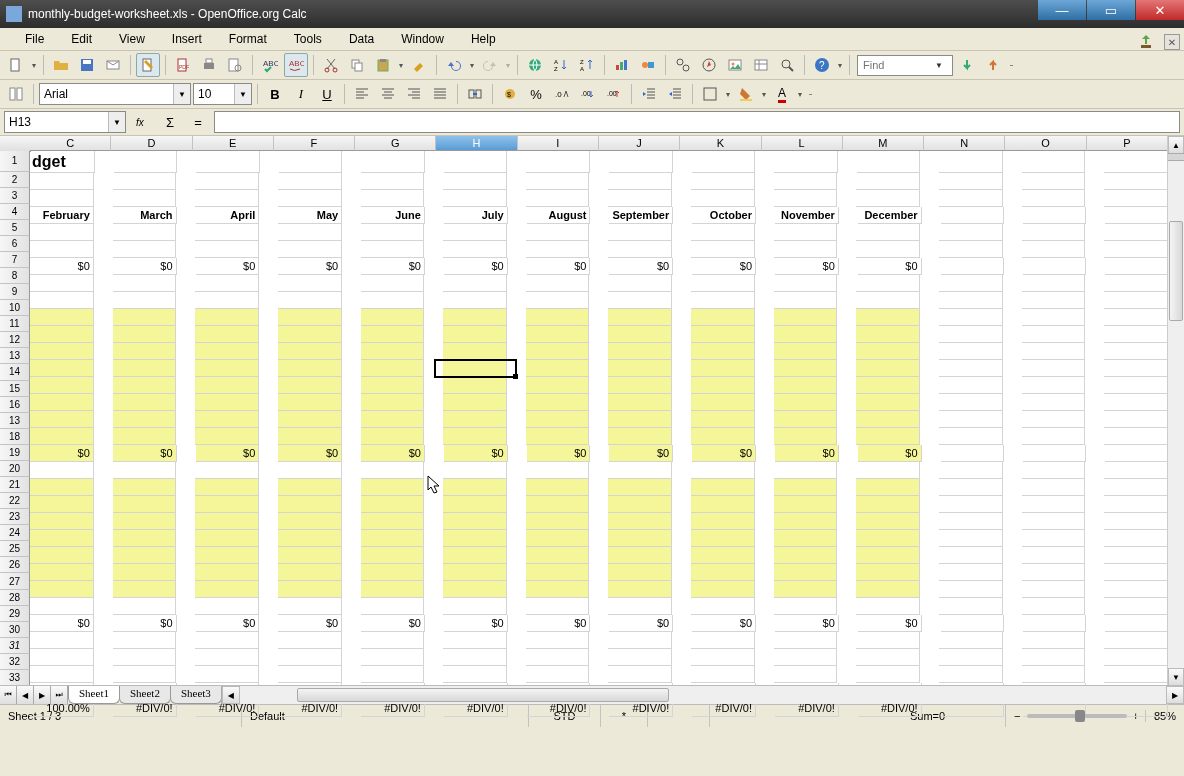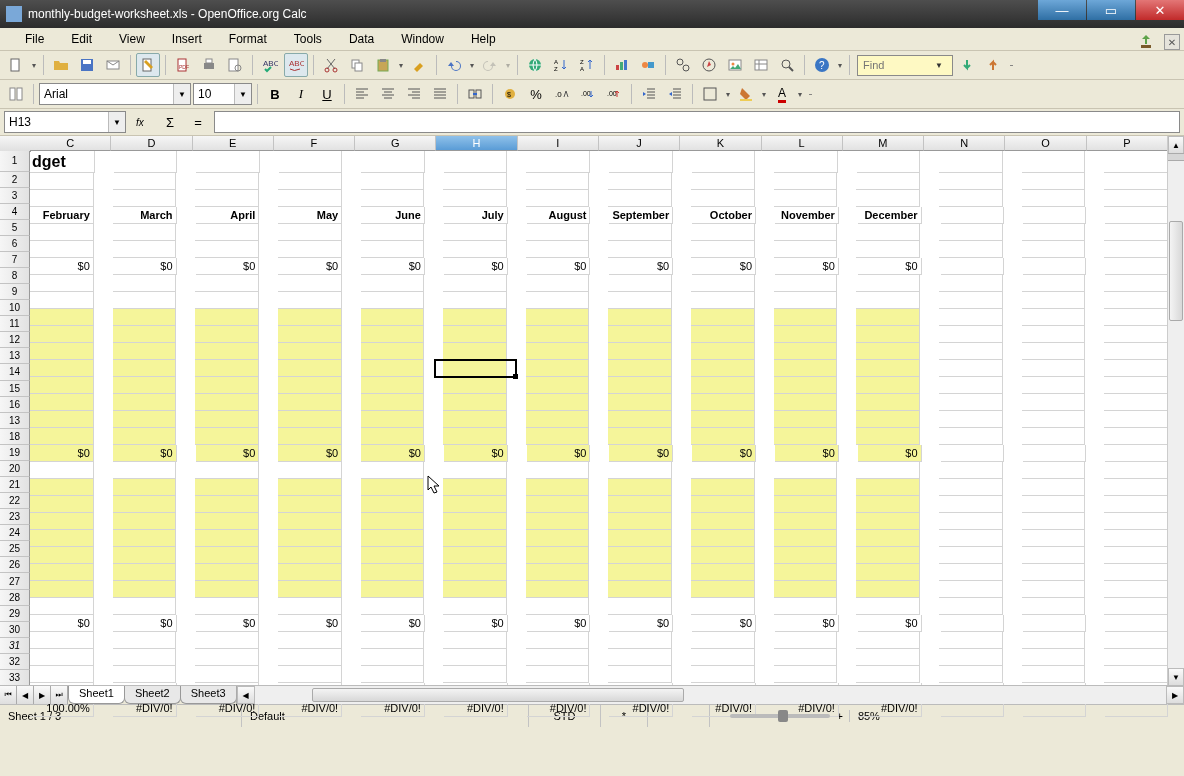--- a/index.html
+++ b/index.html
@@ -22,21 +22,21 @@
   .menubar{height:22px;display:flex;align-items:center;padding:0 6px;gap:0;border-bottom:1px solid #c9c4b2;position:relative;}
   .menubar span{padding:2px 8px;margin-left:11px;}
   .menu-right{position:absolute;right:4px;top:2px;display:flex;gap:6px;align-items:center;}
   .mini-x{width:14px;height:14px;border:1px solid #999;background:#e5e3db;color:#555;display:flex;align-items:center;justify-content:center;font-size:10px;}
   
   .toolbar{height:28px;border-bottom:1px solid #c9c4b2;display:flex;align-items:center;padding:0 4px;gap:2px;}
   .tbtn{width:22px;height:22px;display:flex;align-items:center;justify-content:center;border:1px solid transparent;border-radius:2px;}
   .tbtn svg{width:16px;height:16px;}
   .sep{width:1px;height:20px;background:#bbb;margin:0 3px;}
   .dd{width:8px;text-align:center;color:#555;font-size:8px;}
-  .findbox{border:1px solid #8a8a8a;background:#fef9c3;width:88px;height:19px;display:flex;align-items:center;padding:0 3px;margin-left:2px;}
+  .findbox{border:1px solid #8a8a8a;background:#ffffff;width:88px;height:19px;display:flex;align-items:center;padding:0 3px;margin-left:2px;}
   .findbox input{border:none;outline:none;width:70px;font-size:11px;color:#888;background:transparent;}
   .findbox .drop{font-size:8px;color:#333;}
   .grip{font-size:9px;color:#777;letter-spacing:-2px;margin-left:2px;}
   
   .fmttool{height:28px;border-bottom:1px solid #c9c4b2;display:flex;align-items:center;padding:0 4px;gap:2px;}
   .combo{border:1px solid #8a8a8a;background:#fff;height:20px;display:flex;align-items:center;}
   .combo input{border:none;outline:none;padding:0 4px;font-size:12px;background:transparent;}
   .combo .drop{width:16px;text-align:center;border-left:1px solid #bbb;background:#eee;font-size:8px;height:100%;display:flex;align-items:center;justify-content:center;}
   .fontcombo input{width:125px;}
   .sizecombo input{width:32px;}
@@ -64,21 +64,21 @@
   .selcursor .handle{position:absolute;right:-3px;bottom:-3px;width:5px;height:5px;background:#000;}
   
   .vscroll{position:absolute;right:0;top:0;width:16px;bottom:18px;background:#efefef;border-left:1px solid #ccc;}
   .vscroll .arrow{height:16px;background:linear-gradient(#fafafa,#ddd);border:1px solid #bbb;display:flex;align-items:center;justify-content:center;font-size:8px;}
   .vscroll .thumb{position:absolute;left:1px;right:1px;top:85px;height:98px;background:linear-gradient(90deg,#f4f4f4,#d8d8d8);border:1px solid #aaa;border-radius:2px;}
   .vscroll .split{position:absolute;top:17px;left:0;right:0;height:6px;background:#d6d6d6;border-top:1px solid #aaa;border-bottom:1px solid #aaa;}
   
   .sheetbar{position:absolute;left:0;right:0;bottom:0;height:18px;display:flex;align-items:stretch;background:#ece9d8;border-top:1px solid #bbb;}
   .navbtn{width:16px;border-right:1px solid #aaa;background:linear-gradient(#fafafa,#dedede);display:flex;align-items:center;justify-content:center;font-size:8px;}
   .tabs{display:flex;align-items:flex-end;}
-  .tab{padding:1px 10px 0;font-size:11px;background:#e8e8e8;border:1px solid #999;border-top:none;border-bottom-left-radius:6px;border-bottom-right-radius:6px;margin-right:-1px;height:16px;}
+  .tab{padding:1px 10px 0;font-size:11px;background:#e8e8e8;border:1px solid #999;border-top:none;border-bottom-left-radius:6px;border-bottom-right-radius:6px;margin-right:-1px;height:16px;font-family:Liberation Serif, serif;}
   .tab.active{background:#fff;font-weight:normal;}
   .hscroll{flex:1;position:relative;border-left:1px solid #aaa;background:#efefef;display:flex;align-items:center;}
   .hscroll .arrow{width:16px;height:16px;background:linear-gradient(#fafafa,#ddd);border:1px solid #bbb;display:flex;align-items:center;justify-content:center;font-size:8px;}
   .hscroll .track{flex:1;position:relative;height:16px;}
   .hscroll .thumb{position:absolute;top:1px;bottom:1px;left:57px;width:370px;background:linear-gradient(#f4f4f4,#d8d8d8);border:1px solid #aaa;border-radius:2px;}
   
   .statusbar{height:22px;background:#ece9d8;border-top:1px solid #bbb;display:flex;align-items:center;font-size:11px;}
   .sb-cell{padding:0 8px;border-right:1px solid #c3c3c3;height:100%;display:flex;align-items:center;}
   .sb-wide{flex:1;}
   .zoom{display:flex;align-items:center;gap:6px;padding:0 8px;}
@@ -1069,20 +1069,21 @@
     </div>
 
   </div>
 
   <div class="statusbar">
     <div class="sb-cell" style="width:225px">Sheet 1 / 3</div>
     <div class="sb-cell" style="width:270px">Default</div>
     <div class="sb-cell" style="width:55px;justify-content:center">STD</div>
     <div class="sb-cell" style="width:30px;justify-content:center">*</div>
     <div class="sb-cell" style="width:45px"></div>
+    <div class="sb-cell sb-wide" style="justify-content:flex-end;padding-right:60px">Sum=0</div>
     <div class="zoom">
       <span>−</span>
       <div class="zl">
           <div class="knob"></div>
         </div>
       <span>+</span>
       <span style="border-left:1px solid #c3c3c3;padding-left:8px">85%</span>
     </div>
   </div>
 

